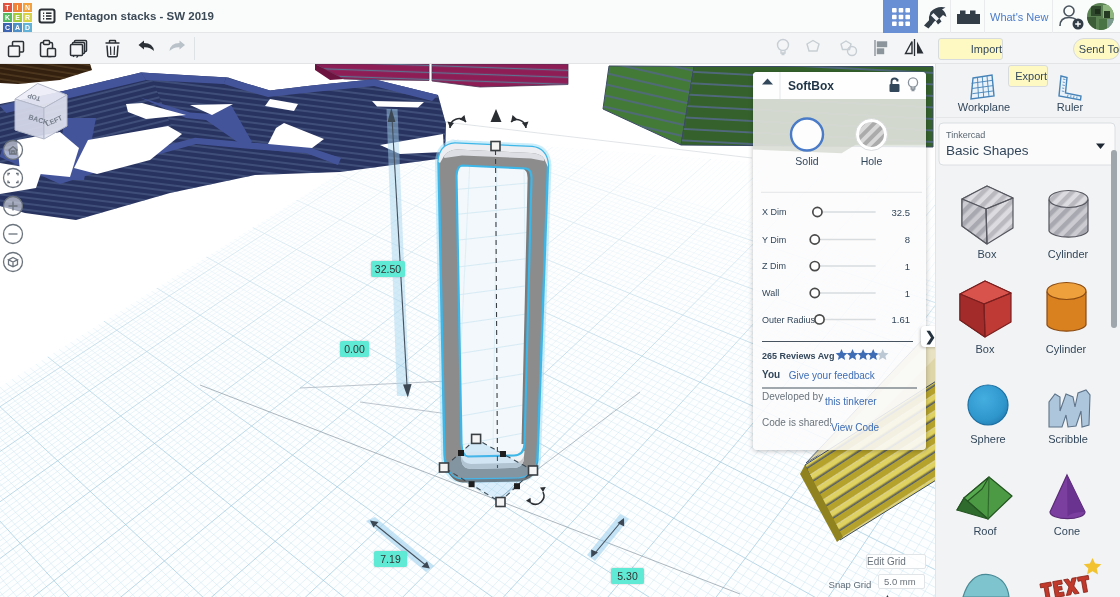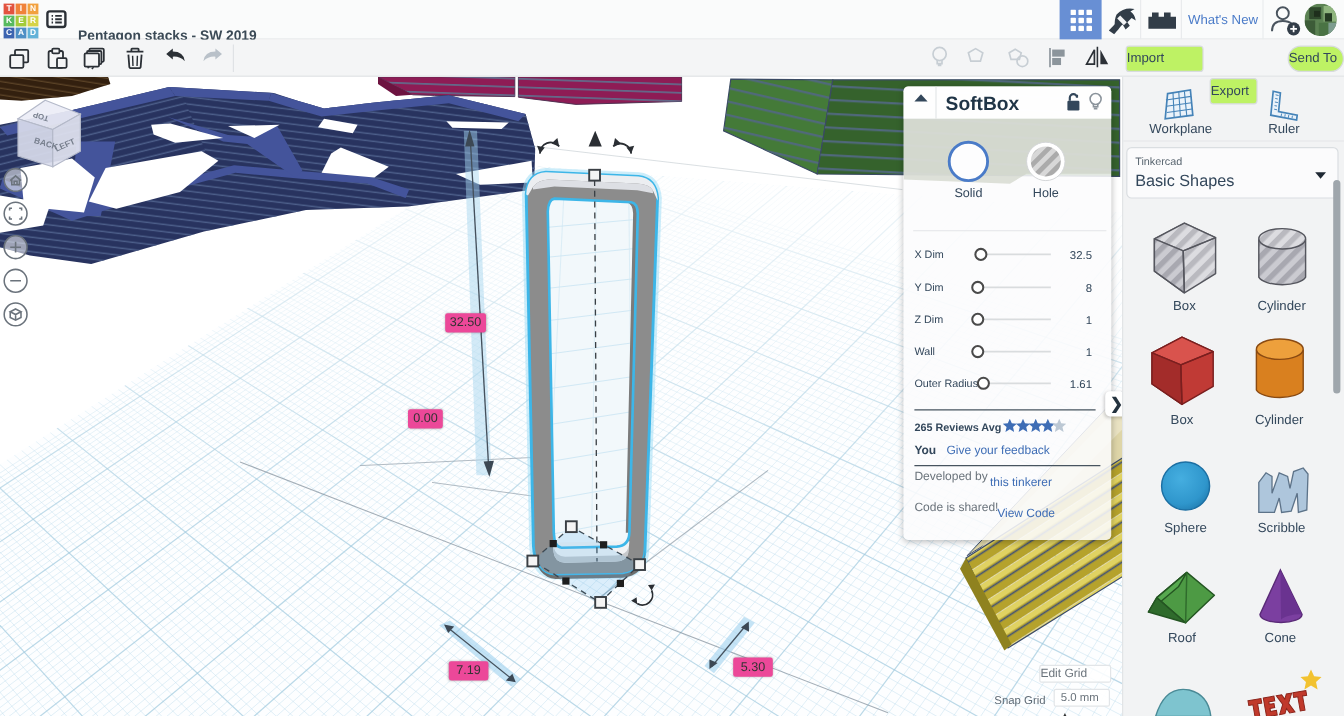--- a/index.html
+++ b/index.html
@@ -1,32 +1,32 @@
 <!DOCTYPE html>
 <html><head>
 <meta charset="utf-8">
 <style>
 * { margin:0; padding:0; box-sizing:border-box; }
 html,body { width:1120px; height:597px; overflow:hidden; }
 body { font-family:"Liberation Sans", sans-serif; background:#fff; position:relative; }
 #header { position:absolute; left:0; top:0; width:1120px; height:33px; background:#fafbfb; border-bottom:1px solid #e4e6e8; z-index:30; }
 #logo { position:absolute; left:2px; top:1px; width:31px; height:31px; }
 .lt { position:absolute; width:9px; height:9px; color:#fff; font-size:7px; font-weight:bold; text-align:center; line-height:9.5px; }
-#title { position:absolute; left:65px; top:24px; font-size:11.5px; font-weight:bold; color:#3b4a56; }
+#title { position:absolute; left:65px; top:10px; font-size:11.5px; font-weight:bold; color:#3b4a56; }
 #gridbtn { position:absolute; left:883px; top:0; width:35px; height:33px; background:#688fd4; display:flex; align-items:center; justify-content:center; }
 #whatsnew { position:absolute; left:990px; top:11px; font-size:11px; color:#4a7bc8;text-align:center; }
 #avatar { position:absolute; left:1087px; top:2.5px; width:27px; height:27px; border-radius:50%; overflow:hidden; }
 .hsep { position:absolute; top:0; width:1px; height:33px; background:#e9ebed; }
 #toolbar { position:absolute; left:0; top:33px; width:1120px; height:31px; background:#f4f5f6; border-bottom:1px solid #e2e4e6; z-index:30; }
-#toolbar .tbtn { position:absolute; top:5px; height:22px; background:#bef264; border:1px solid #d7dbde; border-radius:3px; font-size:11px; color:#33475b; text-align:left; line-height:20px; }
+#toolbar .tbtn { position:absolute; top:5px; height:22px; background:#fef9c3; border:1px solid #d7dbde; border-radius:3px; font-size:11px; color:#33475b; text-align:right; line-height:20px; }
 #canvas { position:absolute; left:0; top:64px; width:935px; height:533px; background:#ffffff; overflow:hidden; }
-.dimlabel { position:absolute; background:#ec4899; border-radius:2px; font-size:10.5px; color:#333; text-align:center; line-height:16px; box-shadow:0 0 2px rgba(0,0,0,0.25); }
+.dimlabel { position:absolute; background:#5eead4; border-radius:2px; font-size:10.5px; color:#333; text-align:center; line-height:16px; box-shadow:0 0 2px rgba(0,0,0,0.25); }
 #dialog { position:absolute; left:753px; top:72px; width:173px; height:378px; background:rgba(252,252,253,0.87); border-radius:4px; box-shadow:0 1px 5px rgba(0,0,0,0.25); z-index:20; }
 #dlg-head { position:absolute; left:0; top:0; width:173px; height:27px; background:rgba(255,255,255,0.96); border-radius:4px 4px 0 0; }
-#dlg-title { position:absolute; left:35px; top:7px; font-size:16px; font-weight:bold; color:#1f3446; }
+#dlg-title { position:absolute; left:35px; top:7px; font-size:12px; font-weight:bold; color:#1f3446; }
 #panelhandle { position:absolute; left:921px; top:326px; width:19px; height:21px; background:#fff; border-radius:4px 0 0 4px; box-shadow:-1px 1px 3px rgba(0,0,0,0.2); z-index:21; font-size:13px; font-weight:bold; color:#24333f; text-align:center; line-height:21px; }
 #sidebar { position:absolute; left:935px; top:64px; width:206px; height:533px; background:#f2f3f4; border-left:1px solid #e2e4e6; z-index:25; }
 </style>
 </head>
 <body>
 <div id="canvas">
 
 <svg width="935" height="533" viewBox="0 64 935 533" style="position:absolute;left:0;top:0">
 <defs>
   <linearGradient id="gridwash" x1="0" y1="130" x2="0" y2="470" gradientUnits="userSpaceOnUse">
@@ -467,21 +467,21 @@
 
 <polygon points="620,514 629,519 595,561 587,555" fill="#9ed1ee" fill-opacity="0.6"></polygon>
 <line x1="622.5" y1="520" x2="593" y2="555.5" stroke="#44505c" stroke-width="1.1"></line>
 <polygon points="624,518 624.2,526.5 617.5,523" fill="#3c4854"></polygon>
 <polygon points="591.2,557.5 591.2,549.5 598,552.5" fill="#3c4854"></polygon>
 </svg>
 
 <div class="dimlabel" style="left:371px;top:197px;width:34px;height:16px;">32.50</div>
 <div class="dimlabel" style="left:304px;top:277px;width:29px;height:16px;margin-left:36px;">0.00</div>
 <div class="dimlabel" style="left:374px;top:487px;width:33px;height:16px;">7.19</div>
-<div class="dimlabel" style="left:611px;top:484px;width:33px;height:16px;text-align:center;">5.30</div>
+<div class="dimlabel" style="left:611px;top:504px;width:33px;height:16px;text-align:center;">5.30</div>
 
 <svg width="80" height="220" viewBox="0 0 80 220" style="position:absolute;left:0;top:0px">
 <g transform="translate(0,-46)">
 <polygon points="37.7,65.5 67,77 44,90 15,81" fill="#ecedf6" fill-opacity="0.92" stroke="#b4b9c9" stroke-width="1"></polygon>
 <polygon points="15,81 44,90 44,121 15,112" fill="#d8dbec" fill-opacity="0.92" stroke="#b4b9c9" stroke-width="1"></polygon>
 <polygon points="44,90 67,77 67,108 44,121" fill="#e2e4f1" fill-opacity="0.92" stroke="#b4b9c9" stroke-width="1"></polygon>
 <text x="41" y="79" font-size="6.5" font-weight="bold" fill="#767e8c" transform="rotate(197 41 79)">TOP</text>
 <text x="28" y="101" font-size="7" font-weight="bold" fill="#767e8c" transform="rotate(17 28 101)">BACK</text>
 <text x="55" y="105" font-size="7" font-weight="bold" fill="#767e8c" transform="rotate(-24 55 105)" text-anchor="middle">LEFT</text>
 </g>

